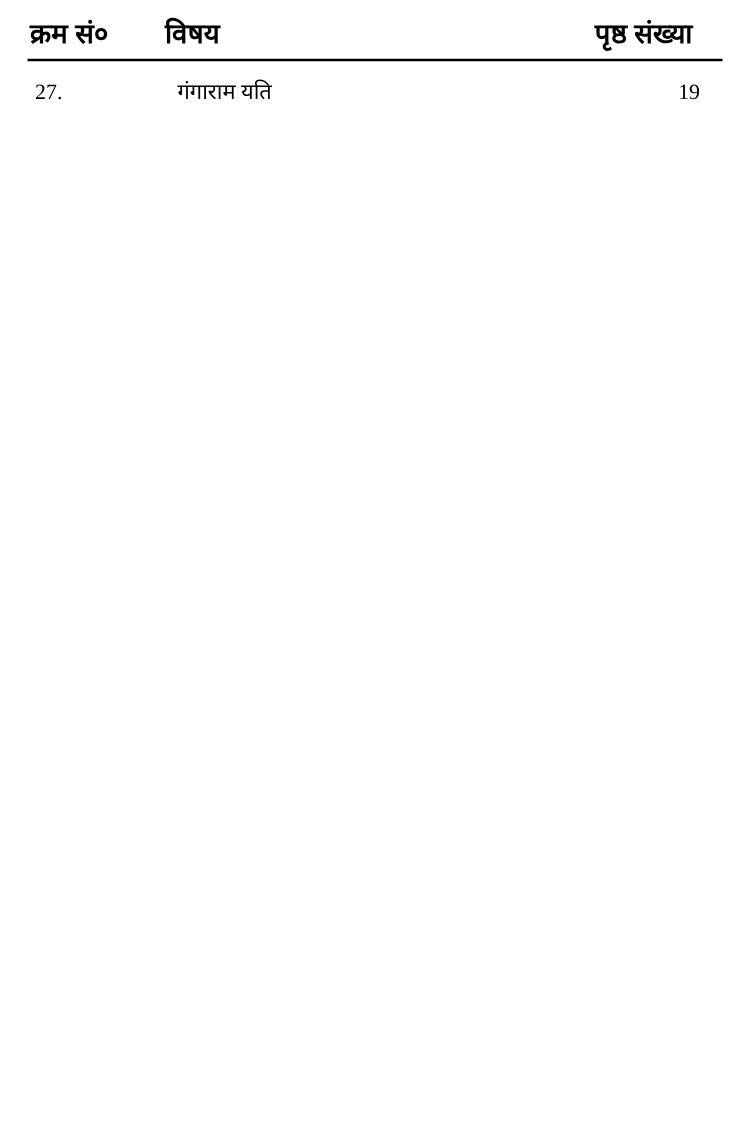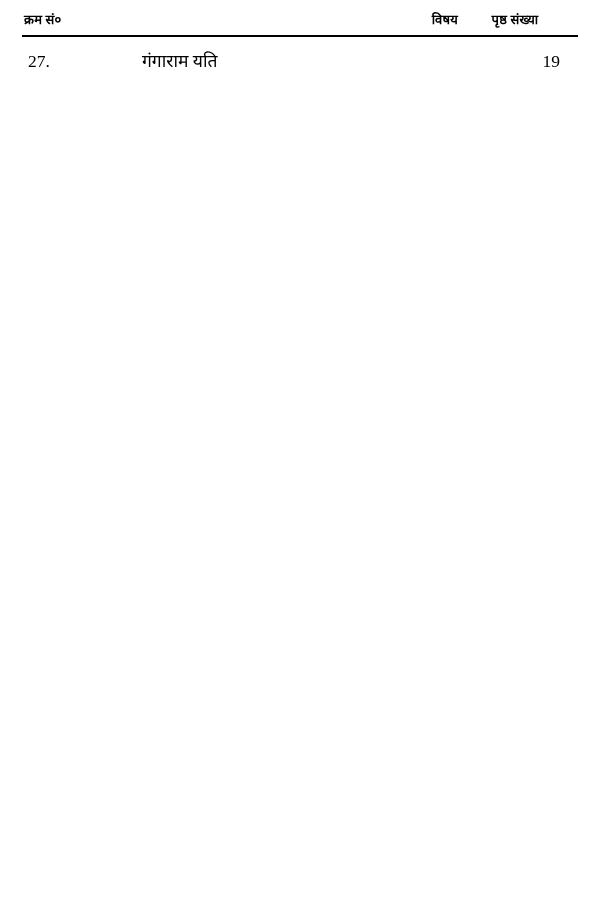--- a/index.html
+++ b/index.html
@@ -24,28 +24,28 @@
   table.index-table {
     width: 100%;
     border-collapse: collapse;
     table-layout: fixed;
   }
   table.index-table col.c-sno { width: 96px; }
   table.index-table col.c-subject { width: auto; }
   table.index-table col.c-page { width: 120px; }
 
   thead th {
-    font-size: 13px;
+    font-size: 22px;
     font-weight: bold;
     text-align: left;
     padding: 2px 0 7px 0;
     letter-spacing: 0.2px;
   }
   thead th.th-sno { padding-left: 2px; }
-  thead th.th-subject { padding-left: 14px; text-align: right; }
+  thead th.th-subject { padding-left: 14px; }
   thead th.th-page { text-align: center; padding-right: 6px; }
 
   .rule {
     border: none;
     border-top: 2px solid #000;
     margin: 0 0 6px 0;
   }
 
   tbody td {
     font-size: 17.5px;

